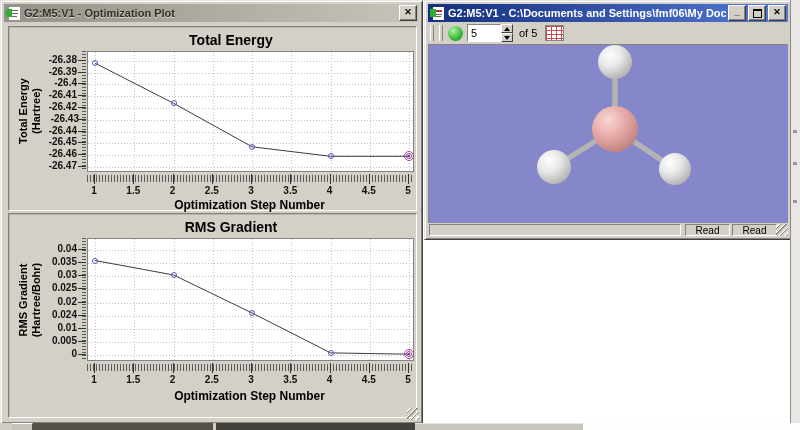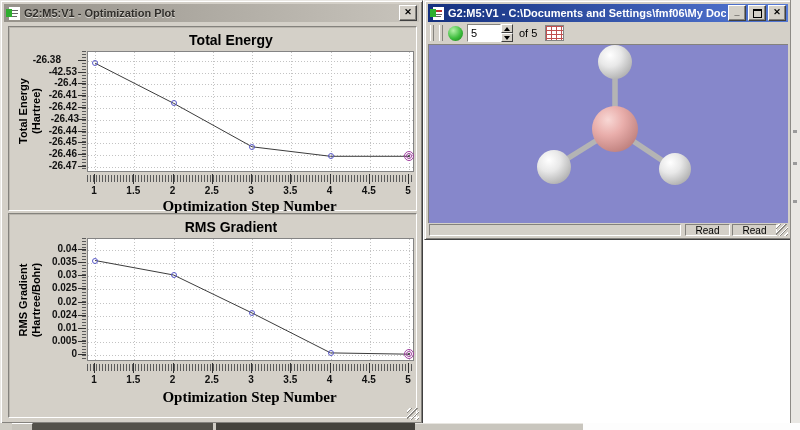--- a/index.html
+++ b/index.html
@@ -46,21 +46,21 @@
 
   
   .chart-panel{position:absolute;left:7px;width:407px;background:#d4d0c8;
      border-top:1px solid #84827d;border-left:1px solid #84827d;
      border-bottom:1px solid #fff;border-right:1px solid #fff;
      box-shadow:inset 1px 1px 0 #bab6ae;}
   .chart-title{position:absolute;top:5px;left:45px;right:8px;text-align:center;
      font-size:14px;font-weight:bold;color:#000;}
   .ylabel{position:absolute;left:-58px;width:160px;height:28px;transform:rotate(-90deg);
      text-align:center;font-size:11px;font-weight:bold;line-height:13px;color:#000;}
-  .xlabel{position:absolute;text-align:center;font-size:15px;font-weight:bold;color:#000;transform:translateX(-50%);white-space:nowrap;font-family:Liberation Serif, serif;}
+  .xlabel{position:absolute;text-align:center;font-size:12px;font-weight:bold;color:#000;transform:translateX(-50%);white-space:nowrap;}
   .plot{position:absolute;background:#fff;border:1px solid #848484;}
   .gl-v{position:absolute;top:0;width:1px;background-image:repeating-linear-gradient(to bottom,#c3c3c3 0 1px,transparent 1px 3px);}
   .gl-h{position:absolute;left:0;height:1px;background-image:repeating-linear-gradient(to right,#c3c3c3 0 1px,transparent 1px 3px);}
   .ruler{position:absolute;height:7px;background-image:repeating-linear-gradient(to right,#5a5a5a 0 1px,transparent 1px 3px);}
   .rtick{position:absolute;width:1px;height:10px;background:#333;}
   .yruler{position:absolute;width:4px;background-image:repeating-linear-gradient(to bottom,#5a5a5a 0 1px,transparent 1px 3px);}
   .ytick{position:absolute;height:1px;width:8px;background:#333;}
   .xtl{position:absolute;transform:translateX(-50%);font-size:10px;font-weight:bold;color:#111;white-space:nowrap;}
   .ytl{position:absolute;width:46px;text-align:right;font-size:10px;font-weight:bold;color:#111;}
   .marker{position:absolute;width:6px;height:6px;box-sizing:border-box;border:1px solid #5a5ac8;border-radius:50%;}
@@ -163,23 +163,23 @@
         <div class="rtick" style="left: 281px; top: 147px;"></div>
         <div class="xtl" style="left: 281.321px; top: 158px;">3.5</div>
         <div class="rtick" style="left: 321px; top: 147px;"></div>
         <div class="xtl" style="left: 320.572px; top: 158px;">4</div>
         <div class="rtick" style="left: 360px; top: 147px;"></div>
         <div class="xtl" style="left: 359.824px; top: 158px;">4.5</div>
         <div class="rtick" style="left: 399px; top: 147px;"></div>
         <div class="xtl" style="left: 399.075px; top: 158px;">5</div>
         <div class="yruler" style="left: 73px; top: 24px; height: 119px;"></div>
         <div class="ytick" style="left: 69px; top: 33px;"></div>
-        <div class="ytl" style="left: 6px; top: 26.8366px;">-26.38</div>
+        <div class="ytl" style="left: 22px; top: 26.8366px;">-26.38</div>
         <div class="ytick" style="left: 69px; top: 45px;"></div>
-        <div class="ytl" style="left: 22px; top: 38.6188px;">-42.53</div>
+        <div class="ytl" style="left: 22px; top: 38.6188px;">-26.39</div>
         <div class="ytick" style="left: 69px; top: 56px;"></div>
         <div class="ytl" style="left: 22px; top: 50.401px;">-26.4</div>
         <div class="ytick" style="left: 69px; top: 68px;"></div>
         <div class="ytl" style="left: 22px; top: 62.1832px;">-26.41</div>
         <div class="ytick" style="left: 69px; top: 80px;"></div>
         <div class="ytl" style="left: 22px; top: 73.9653px;">-26.42</div>
         <div class="ytick" style="left: 69px; top: 92px;"></div>
         <div class="ytl" style="left: 24px; top: 85.7475px;">-26.43</div>
         <div class="ytick" style="left: 69px; top: 104px;"></div>
         <div class="ytl" style="left: 22px; top: 97.5297px;">-26.44</div>

